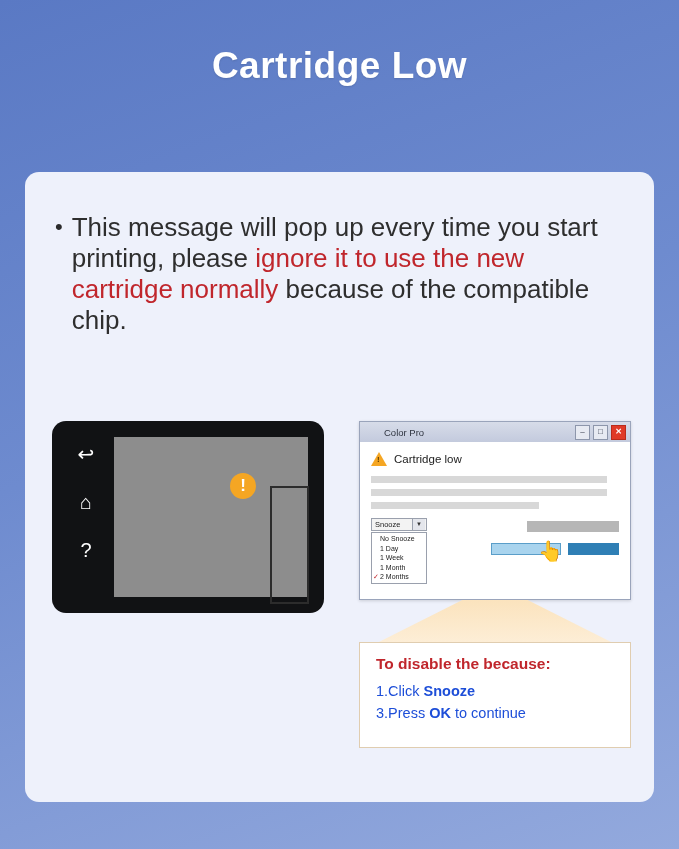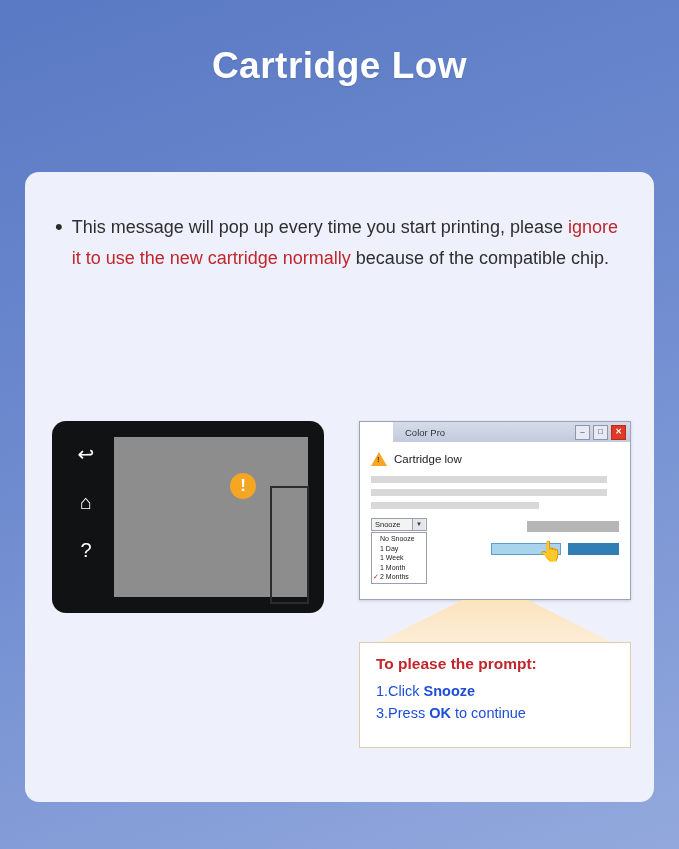--- a/index.html
+++ b/index.html
@@ -45,21 +45,21 @@
     padding: 40px 34px 0 30px;
   }
   .bullet-dot {
     color: #2b2b2b;
     font-size: 22px;
     line-height: 30px;
     margin-right: 9px;
   }
   .bullet-text {
     color: #2e2e2e;
-    font-size: 18px;
+    font-size: 26px;
     line-height: 31px;
   }
   .bullet-text .red {
     color: #c0262c;
   }
 
   
   .labels-row {
     position: absolute;
     top: 188px;
@@ -146,25 +146,24 @@
     background: #ffffff;
     border: 1px solid #9aa4bb;
     box-shadow: 0 1px 3px rgba(0,0,0,0.15);
     box-sizing: border-box;
   }
   .pcwin-title {
     height: 20px;
     background: linear-gradient(180deg, #d7dce9 0%, #c3cadd 100%);
     display: flex;
     align-items: center;
-    padding-left: 12px;
+    padding-left: 24px;
     font-size: 9.5px;
     color: #2f3440;
     position: relative;
-    margin-left: 33px;
   }
   .win-btns {
     position: absolute;
     right: 4px;
     top: 3px;
     display: flex;
     gap: 3px;
   }
   .win-btn {
     width: 13px;
@@ -412,21 +411,21 @@
       <div class="btn-gray"></div>
       <div class="btn-ok"></div>
       <div class="btn-blue"></div>
       <div class="cursor-hand">👆</div>
     </div>
   </div>
 
   <div class="funnel"></div>
 
   <div class="howto">
-    <div class="howto-title">To please the prompt:</div>
+    <div class="howto-title">To disable the because:</div>
     <div class="howto-step">
       <span>1.</span><span>Click </span><b>Snooze</b><span></span>
     </div>
     <div class="howto-step">
       <span>3.</span><span>Press </span><b>OK</b><span> to continue</span>
     </div>
   </div>
 
 </div>
 

